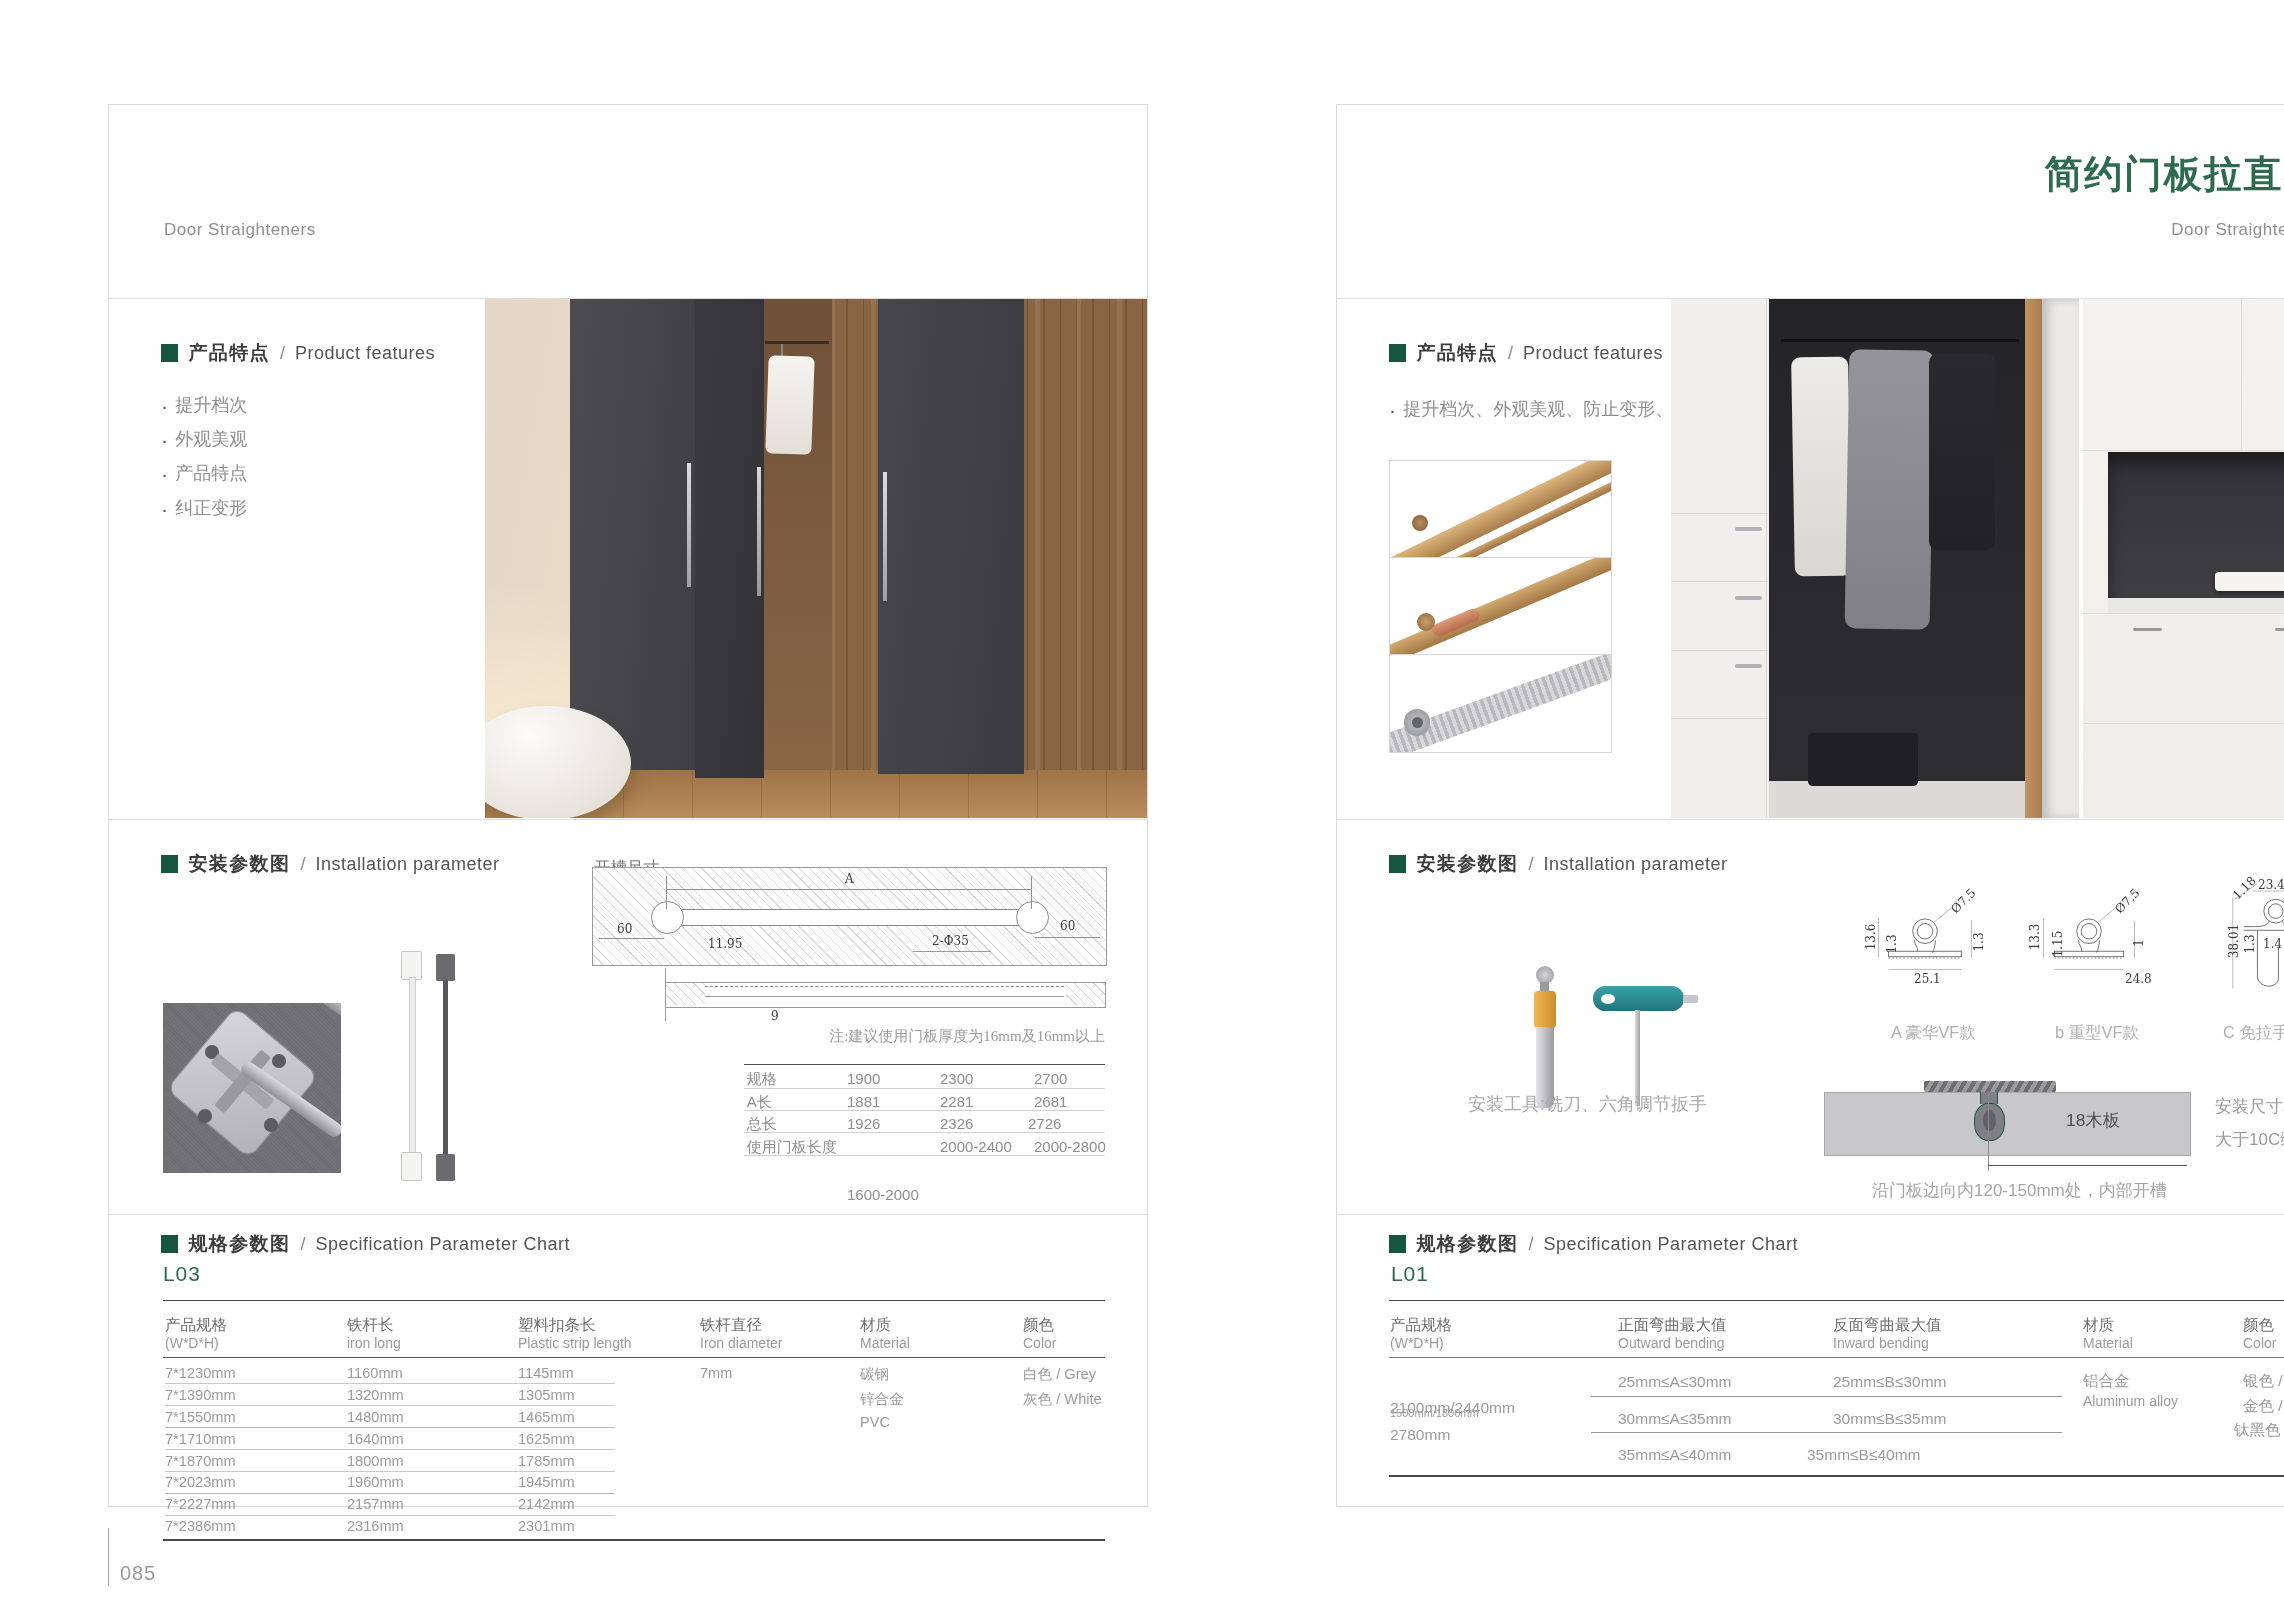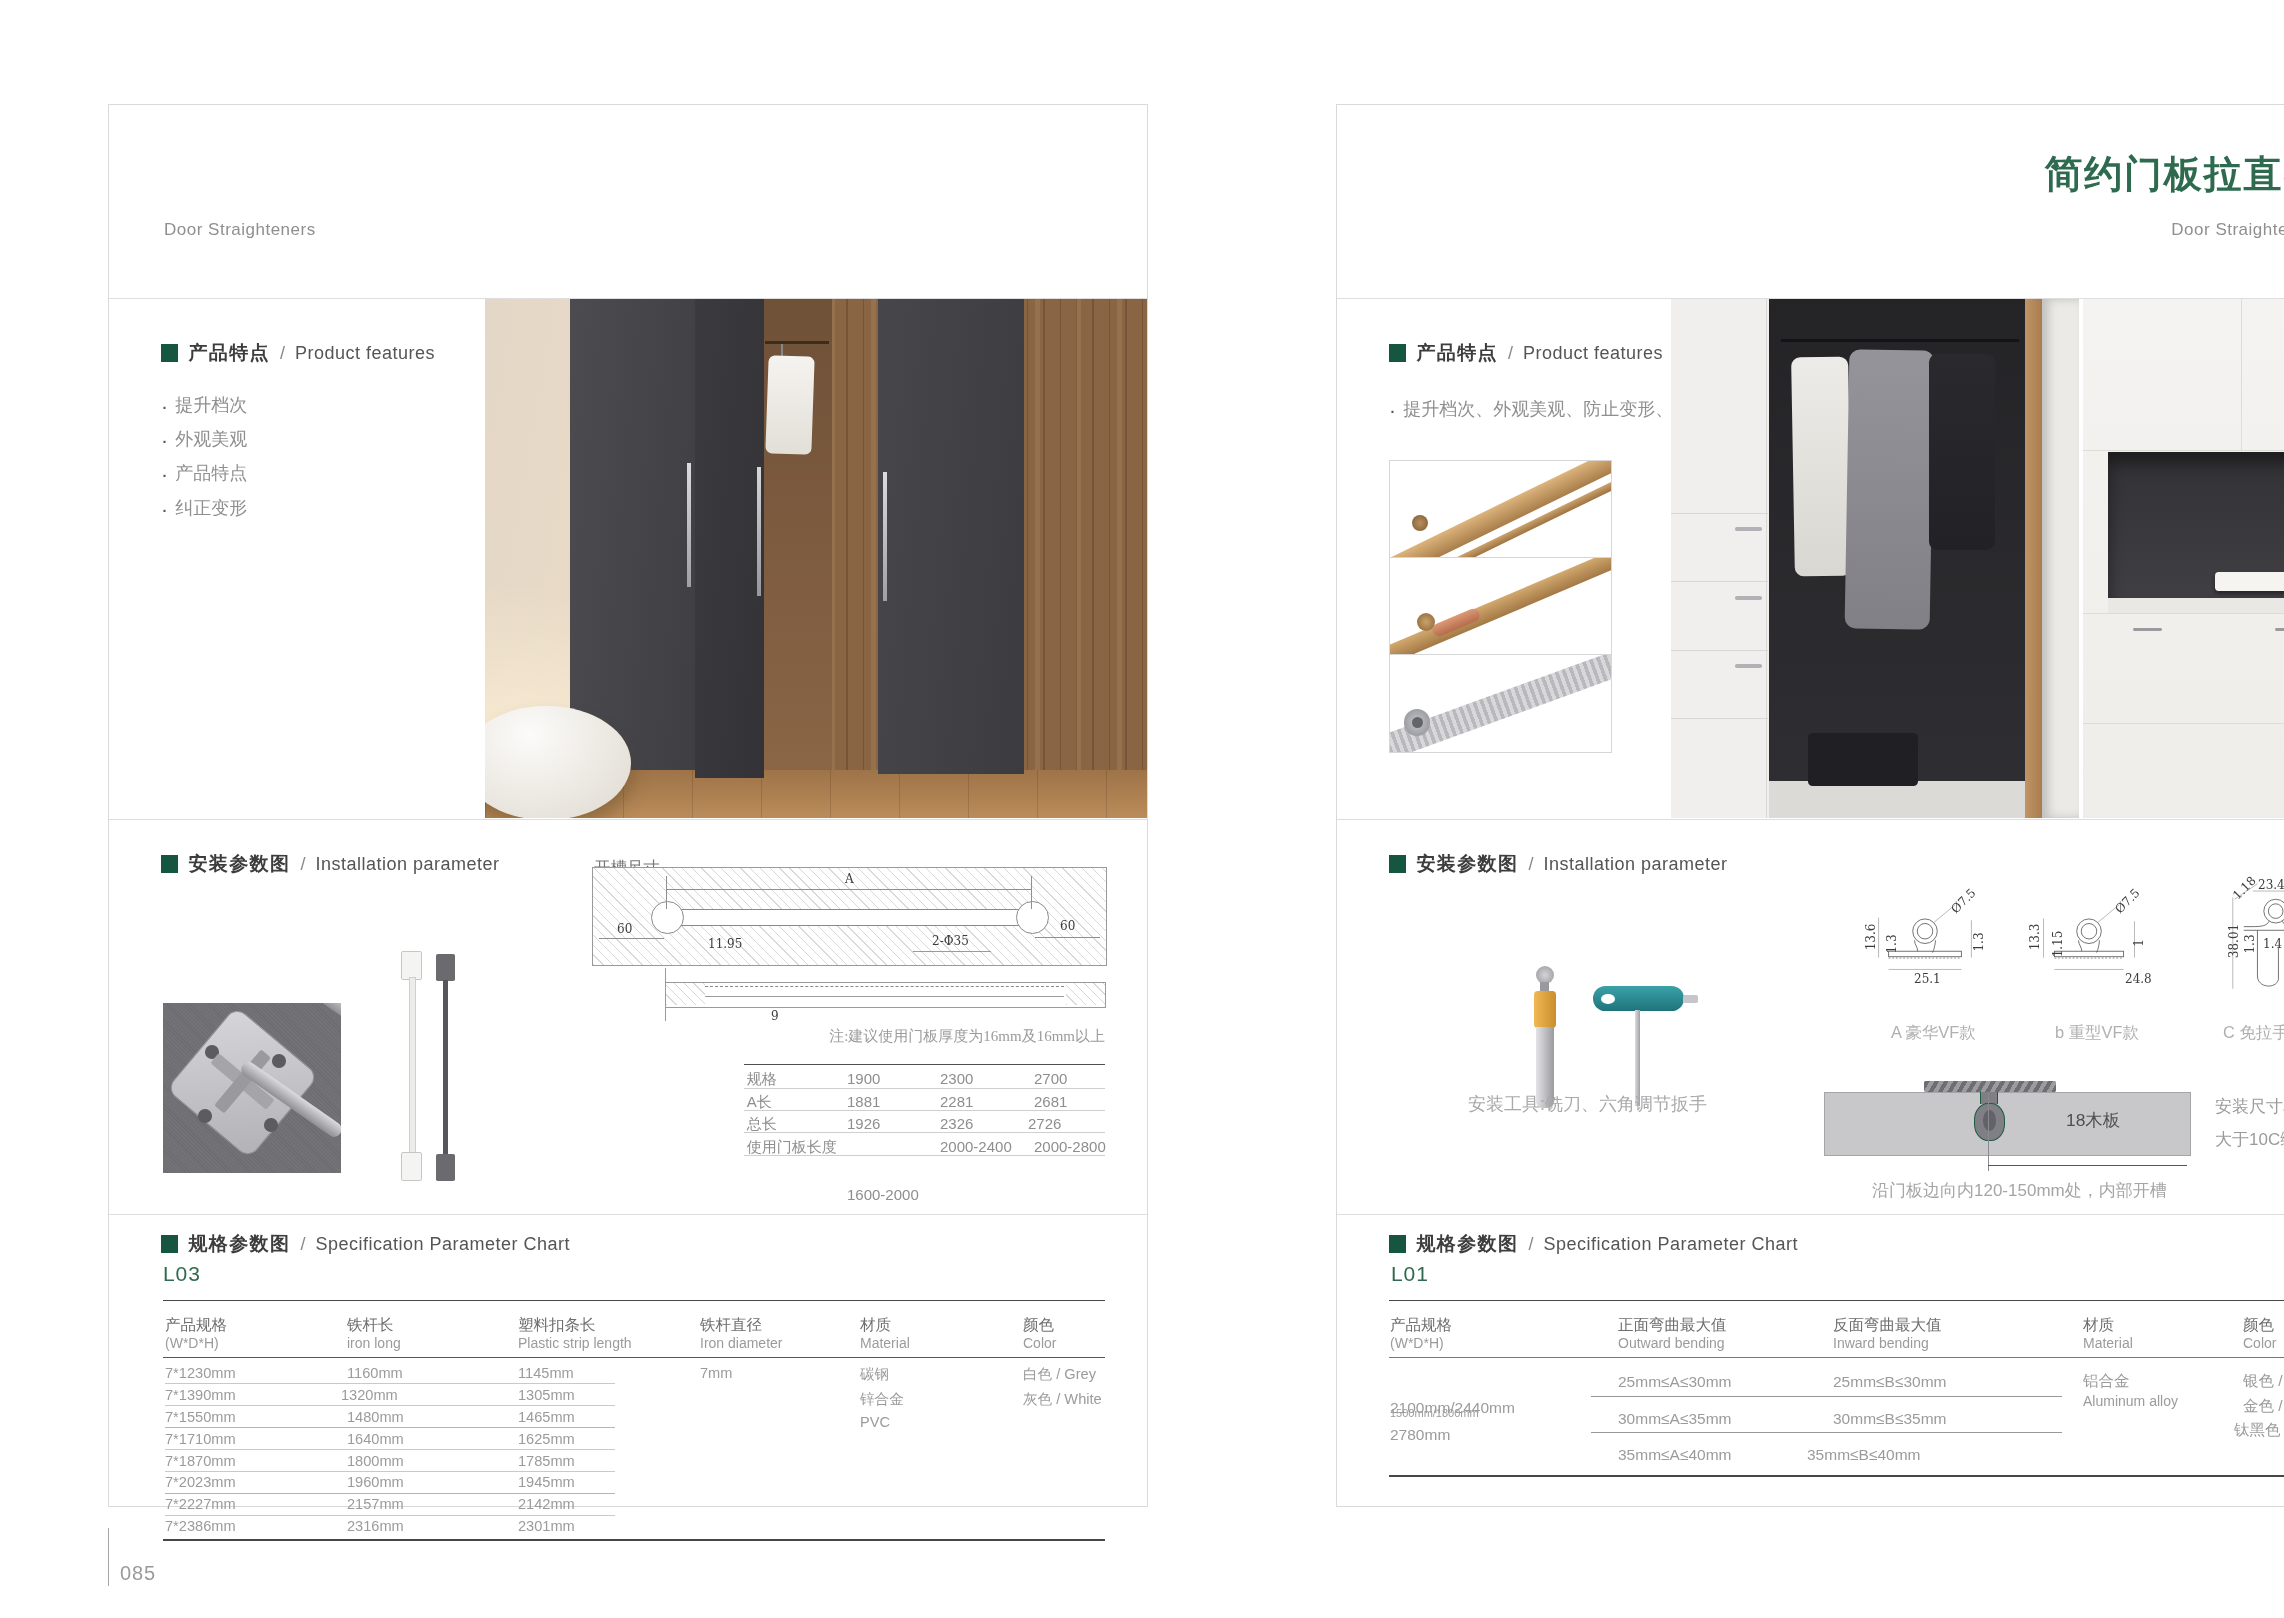--- a/index.html
+++ b/index.html
@@ -193,21 +193,21 @@
     <span class="col-en" style="left:751px;top:1230px;">Material</span>
     <span class="col-zh" style="left:914px;top:1210px;">颜色</span>
     <span class="col-en" style="left:914px;top:1230px;">Color</span>
     <div class="abs" style="left:54px;top:1252px;width:942px;height:0.9px;background:#555;"></div>
 
     <span class="cell" style="left:56px;top:1260px;">7*1230mm</span>
     <span class="cell" style="left:238px;top:1260px;">1160mm</span>
     <span class="cell" style="left:409px;top:1260px;">1145mm</span>
     <div class="abs" style="left:56px;top:1278px;width:450px;height:0.5px;background:#c9c9c9;"></div>
     <span class="cell" style="left:56px;top:1282px;">7*1390mm</span>
-    <span class="cell" style="left:232px;top:1282px;text-align:right;">1320mm</span>
+    <span class="cell" style="left:238px;top:1282px;text-align:right;">1320mm</span>
     <span class="cell" style="left:409px;top:1282px;">1305mm</span>
     <div class="abs" style="left:56px;top:1300px;width:450px;height:0.5px;background:#c9c9c9;"></div>
     <span class="cell" style="left:56px;top:1304px;">7*1550mm</span>
     <span class="cell" style="left:238px;top:1304px;">1480mm</span>
     <span class="cell" style="left:409px;top:1304px;">1465mm</span>
     <div class="abs" style="left:56px;top:1322px;width:450px;height:0.5px;background:#b5b5b5;"></div>
     <span class="cell" style="left:56px;top:1326px;">7*1710mm</span>
     <span class="cell" style="left:238px;top:1326px;">1640mm</span>
     <span class="cell" style="left:409px;top:1326px;">1625mm</span>
     <div class="abs" style="left:56px;top:1344px;width:450px;height:0.5px;background:#c9c9c9;"></div>

